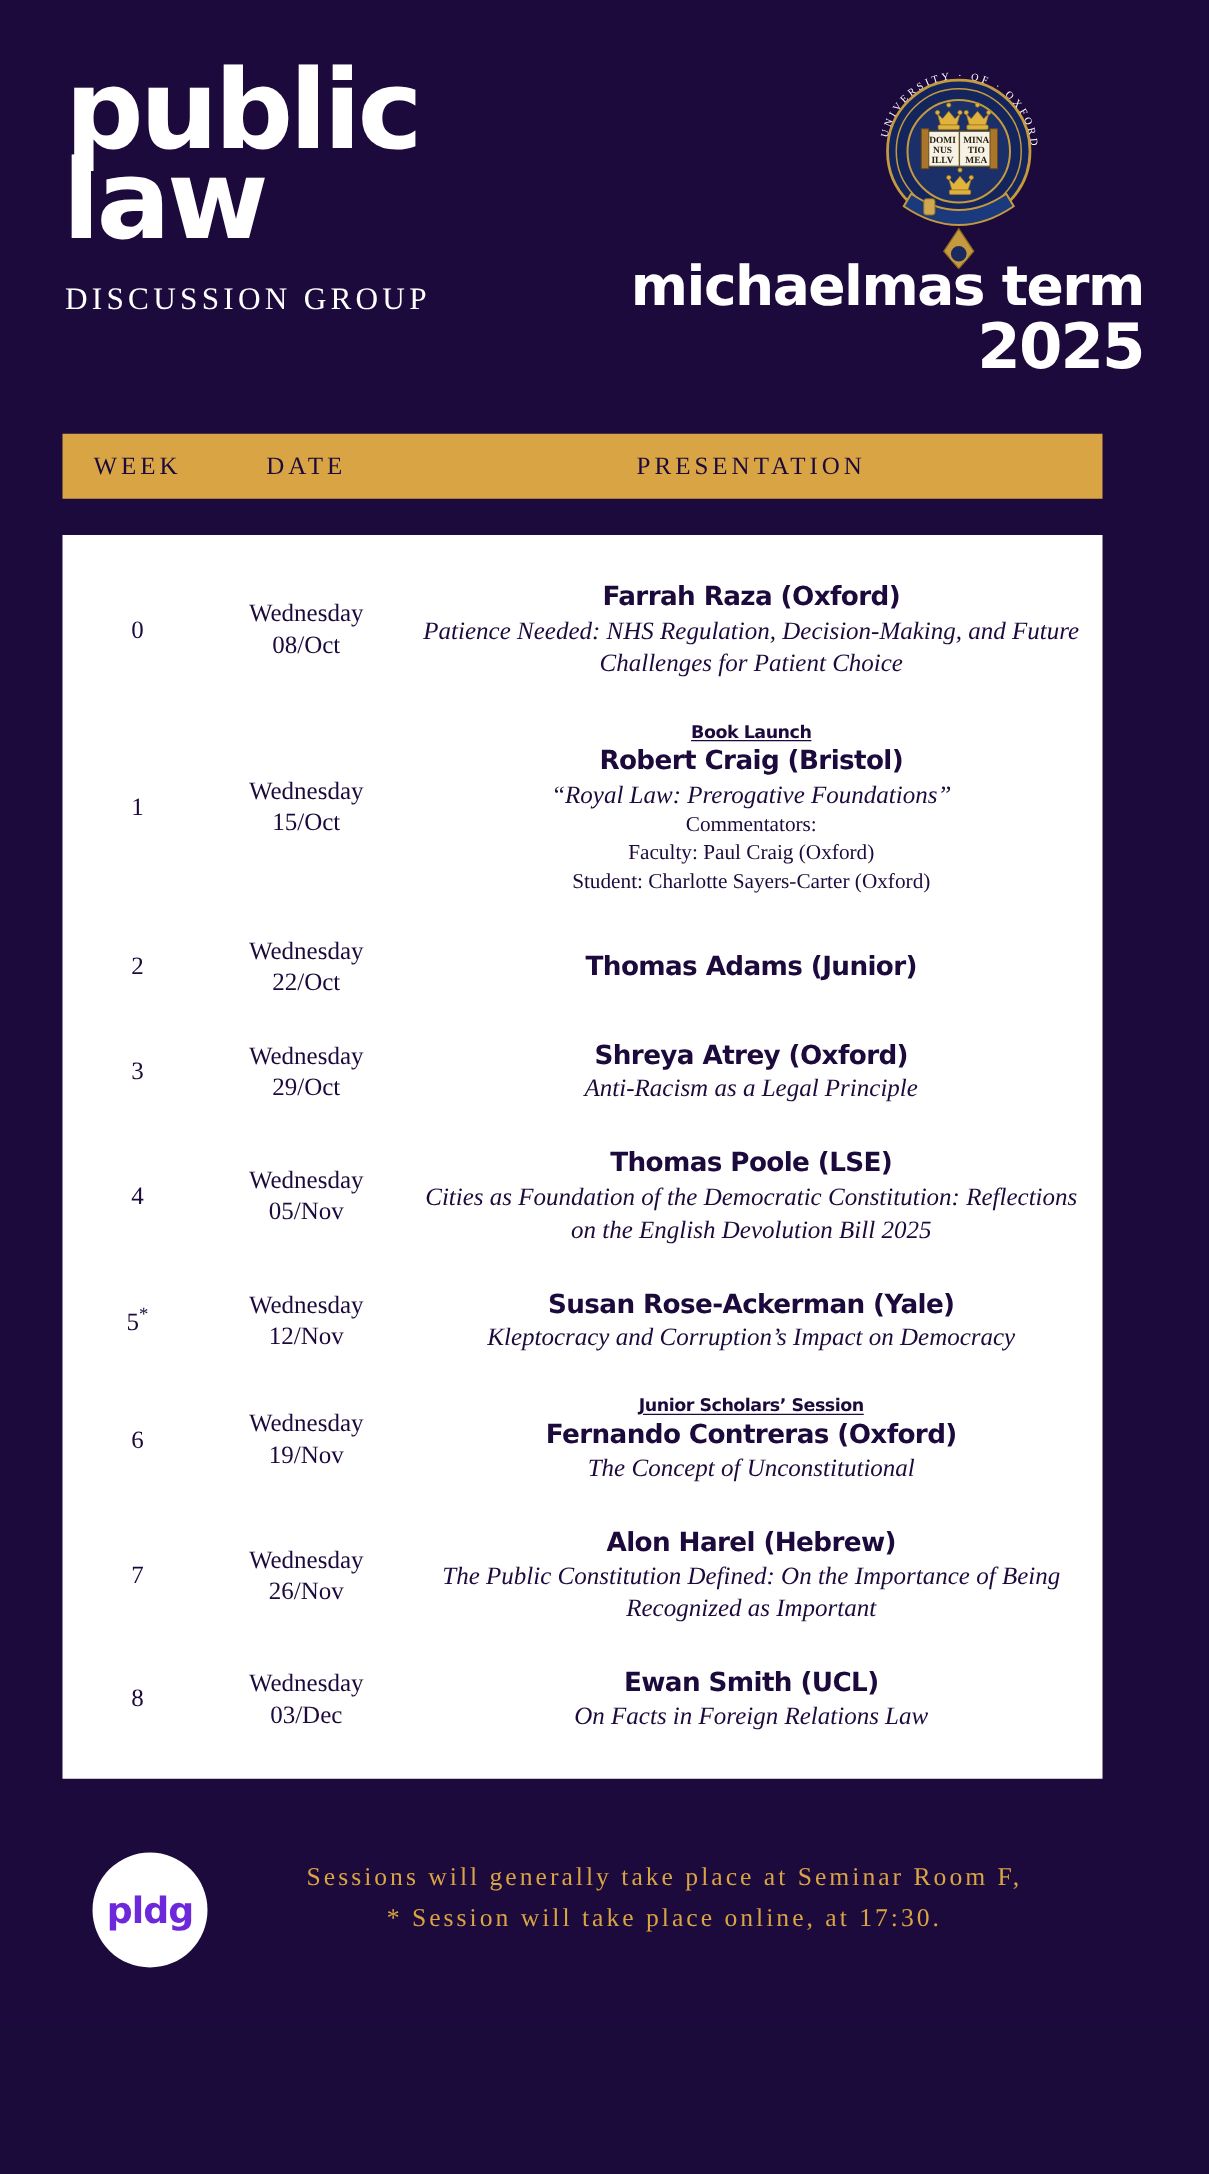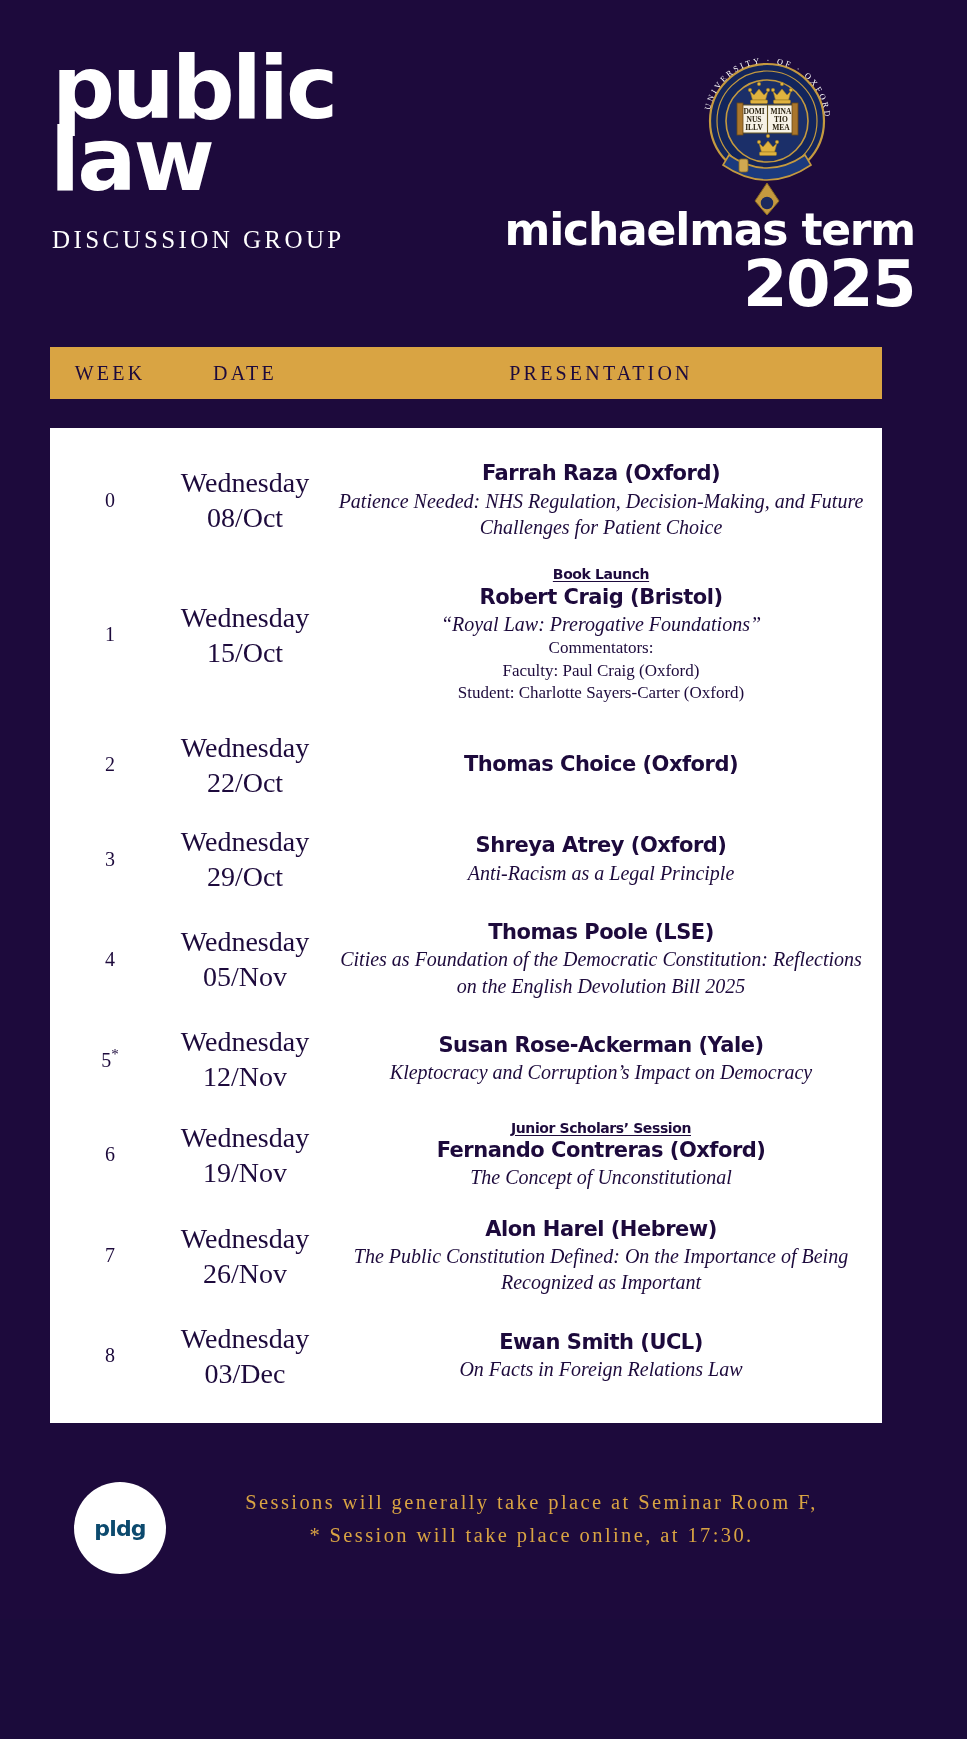--- a/index.html
+++ b/index.html
@@ -75,21 +75,21 @@
     font-weight: bold;
     color: #ffffff;
     font-size: 44px;
     letter-spacing: -1.2px;
     line-height: 1.0;
   }
   .term-line2 {
     font-family: "DejaVu Sans", sans-serif;
     font-weight: bold;
     color: #ffffff;
-    font-size: 64px;
+    font-size: 50px;
     letter-spacing: -1.5px;
     line-height: 1.02;
   }
 
   
   .table-head {
     position: absolute;
     left: 50px;
     top: 347px;
     width: 832px;
@@ -138,21 +138,21 @@
   }
   .cell-week .star {
     font-size: 15px;
     vertical-align: super;
   }
   .cell-date {
     width: 150px;
     text-align: center;
     color: #1d0a3c;
     font-family: "Liberation Serif", serif;
-    font-size: 28px;
+    font-size: 20px;
     line-height: 1.25;
   }
   .cell-pres {
     flex: 1;
     text-align: center;
     color: #1d0a3c;
     padding: 0 14px;
     box-sizing: border-box;
   }
   .pres-label {
@@ -203,22 +203,22 @@
     border-radius: 50%;
     background: #ffffff;
     display: flex;
     align-items: center;
     justify-content: center;
     flex: none;
   }
   .pldg-badge span {
     font-family: "DejaVu Sans", sans-serif;
     font-weight: bold;
-    font-size: 22px;
-    color: #0c4a6e;
+    font-size: 29px;
+    color: #6d28d9;
     letter-spacing: -0.8px;
   }
   .footer-note {
     flex: 1;
     margin-top: 38px;
     margin-right: 70px;
     text-align: center;
     color: #d9a443;
     font-family: "Liberation Serif", serif;
     font-size: 20.5px;
@@ -338,21 +338,21 @@
           <div class="pres-plain">Student: Charlotte Sayers-Carter (Oxford)</div>
         </div>
       </div>
       <div class="row">
         <div class="cell-week">2</div>
         <div class="cell-date">
           <div>Wednesday</div>
           <div>22/Oct</div>
         </div>
         <div class="cell-pres">
-          <div class="pres-speaker">Thomas Choice (Oxford)</div>
+          <div class="pres-speaker">Thomas Adams (Junior)</div>
         </div>
       </div>
       <div class="row">
         <div class="cell-week">3</div>
         <div class="cell-date">
           <div>Wednesday</div>
           <div>29/Oct</div>
         </div>
         <div class="cell-pres">
           <div class="pres-speaker">Shreya Atrey (Oxford)</div>

